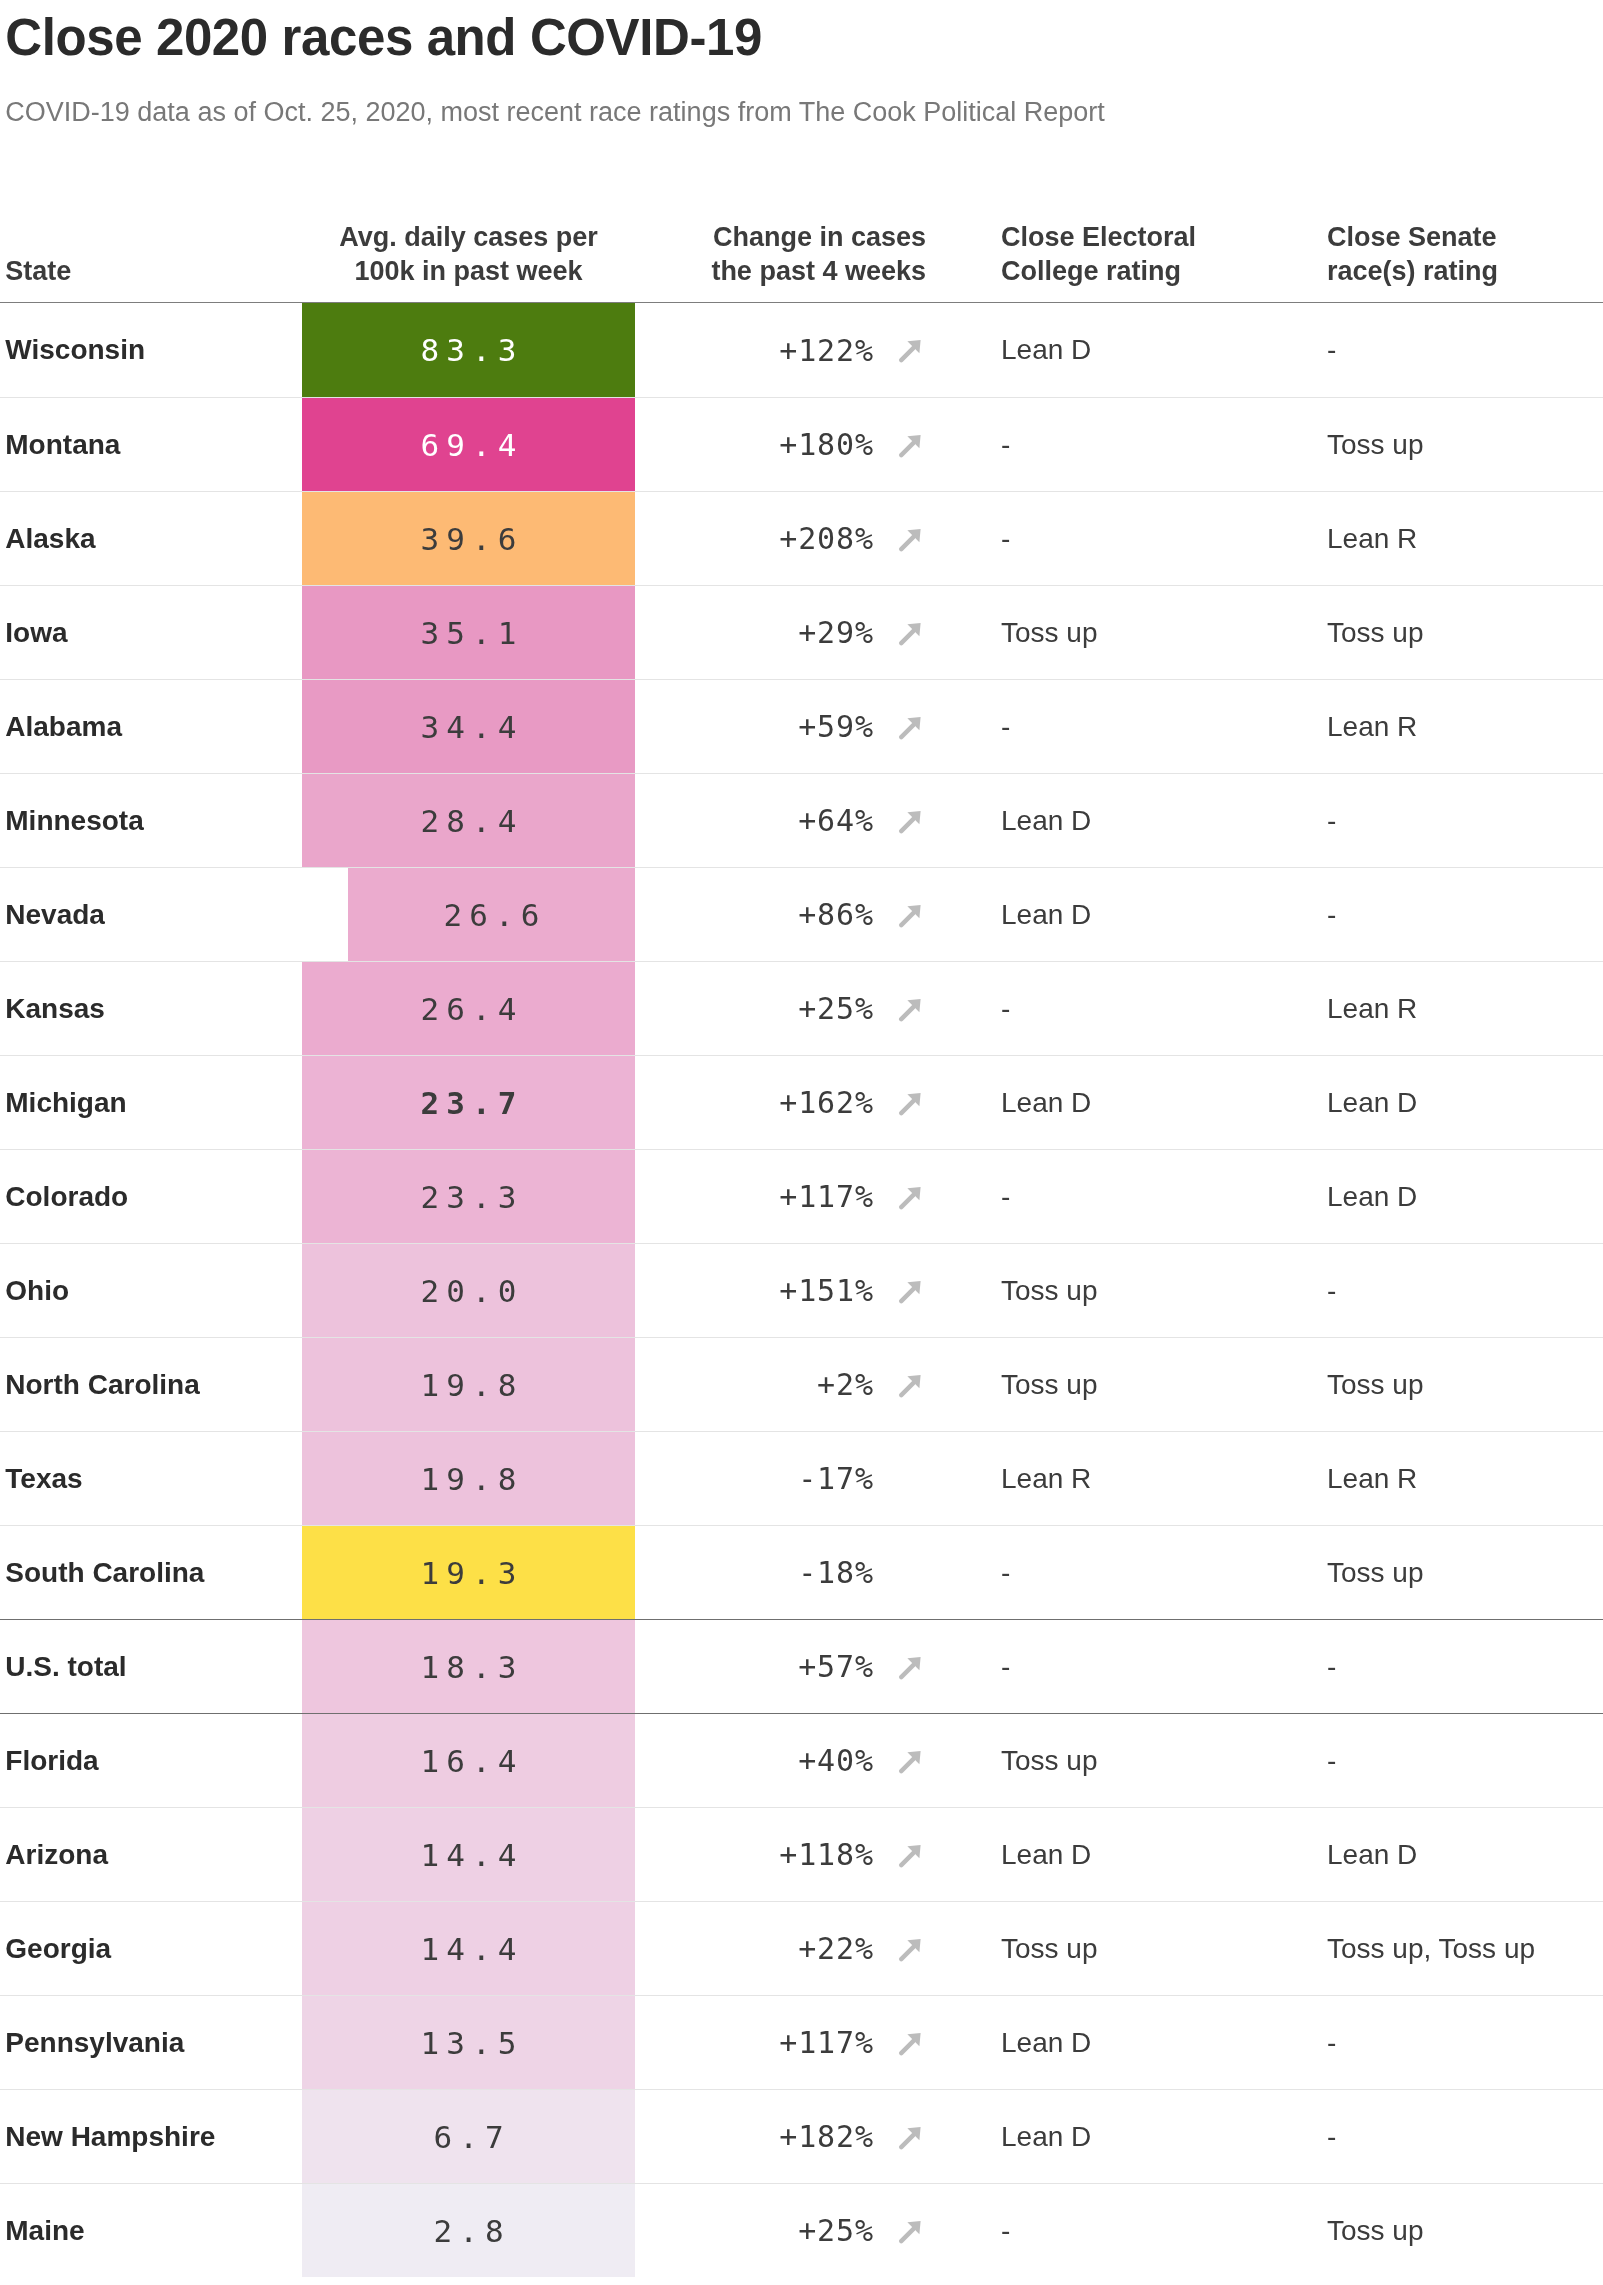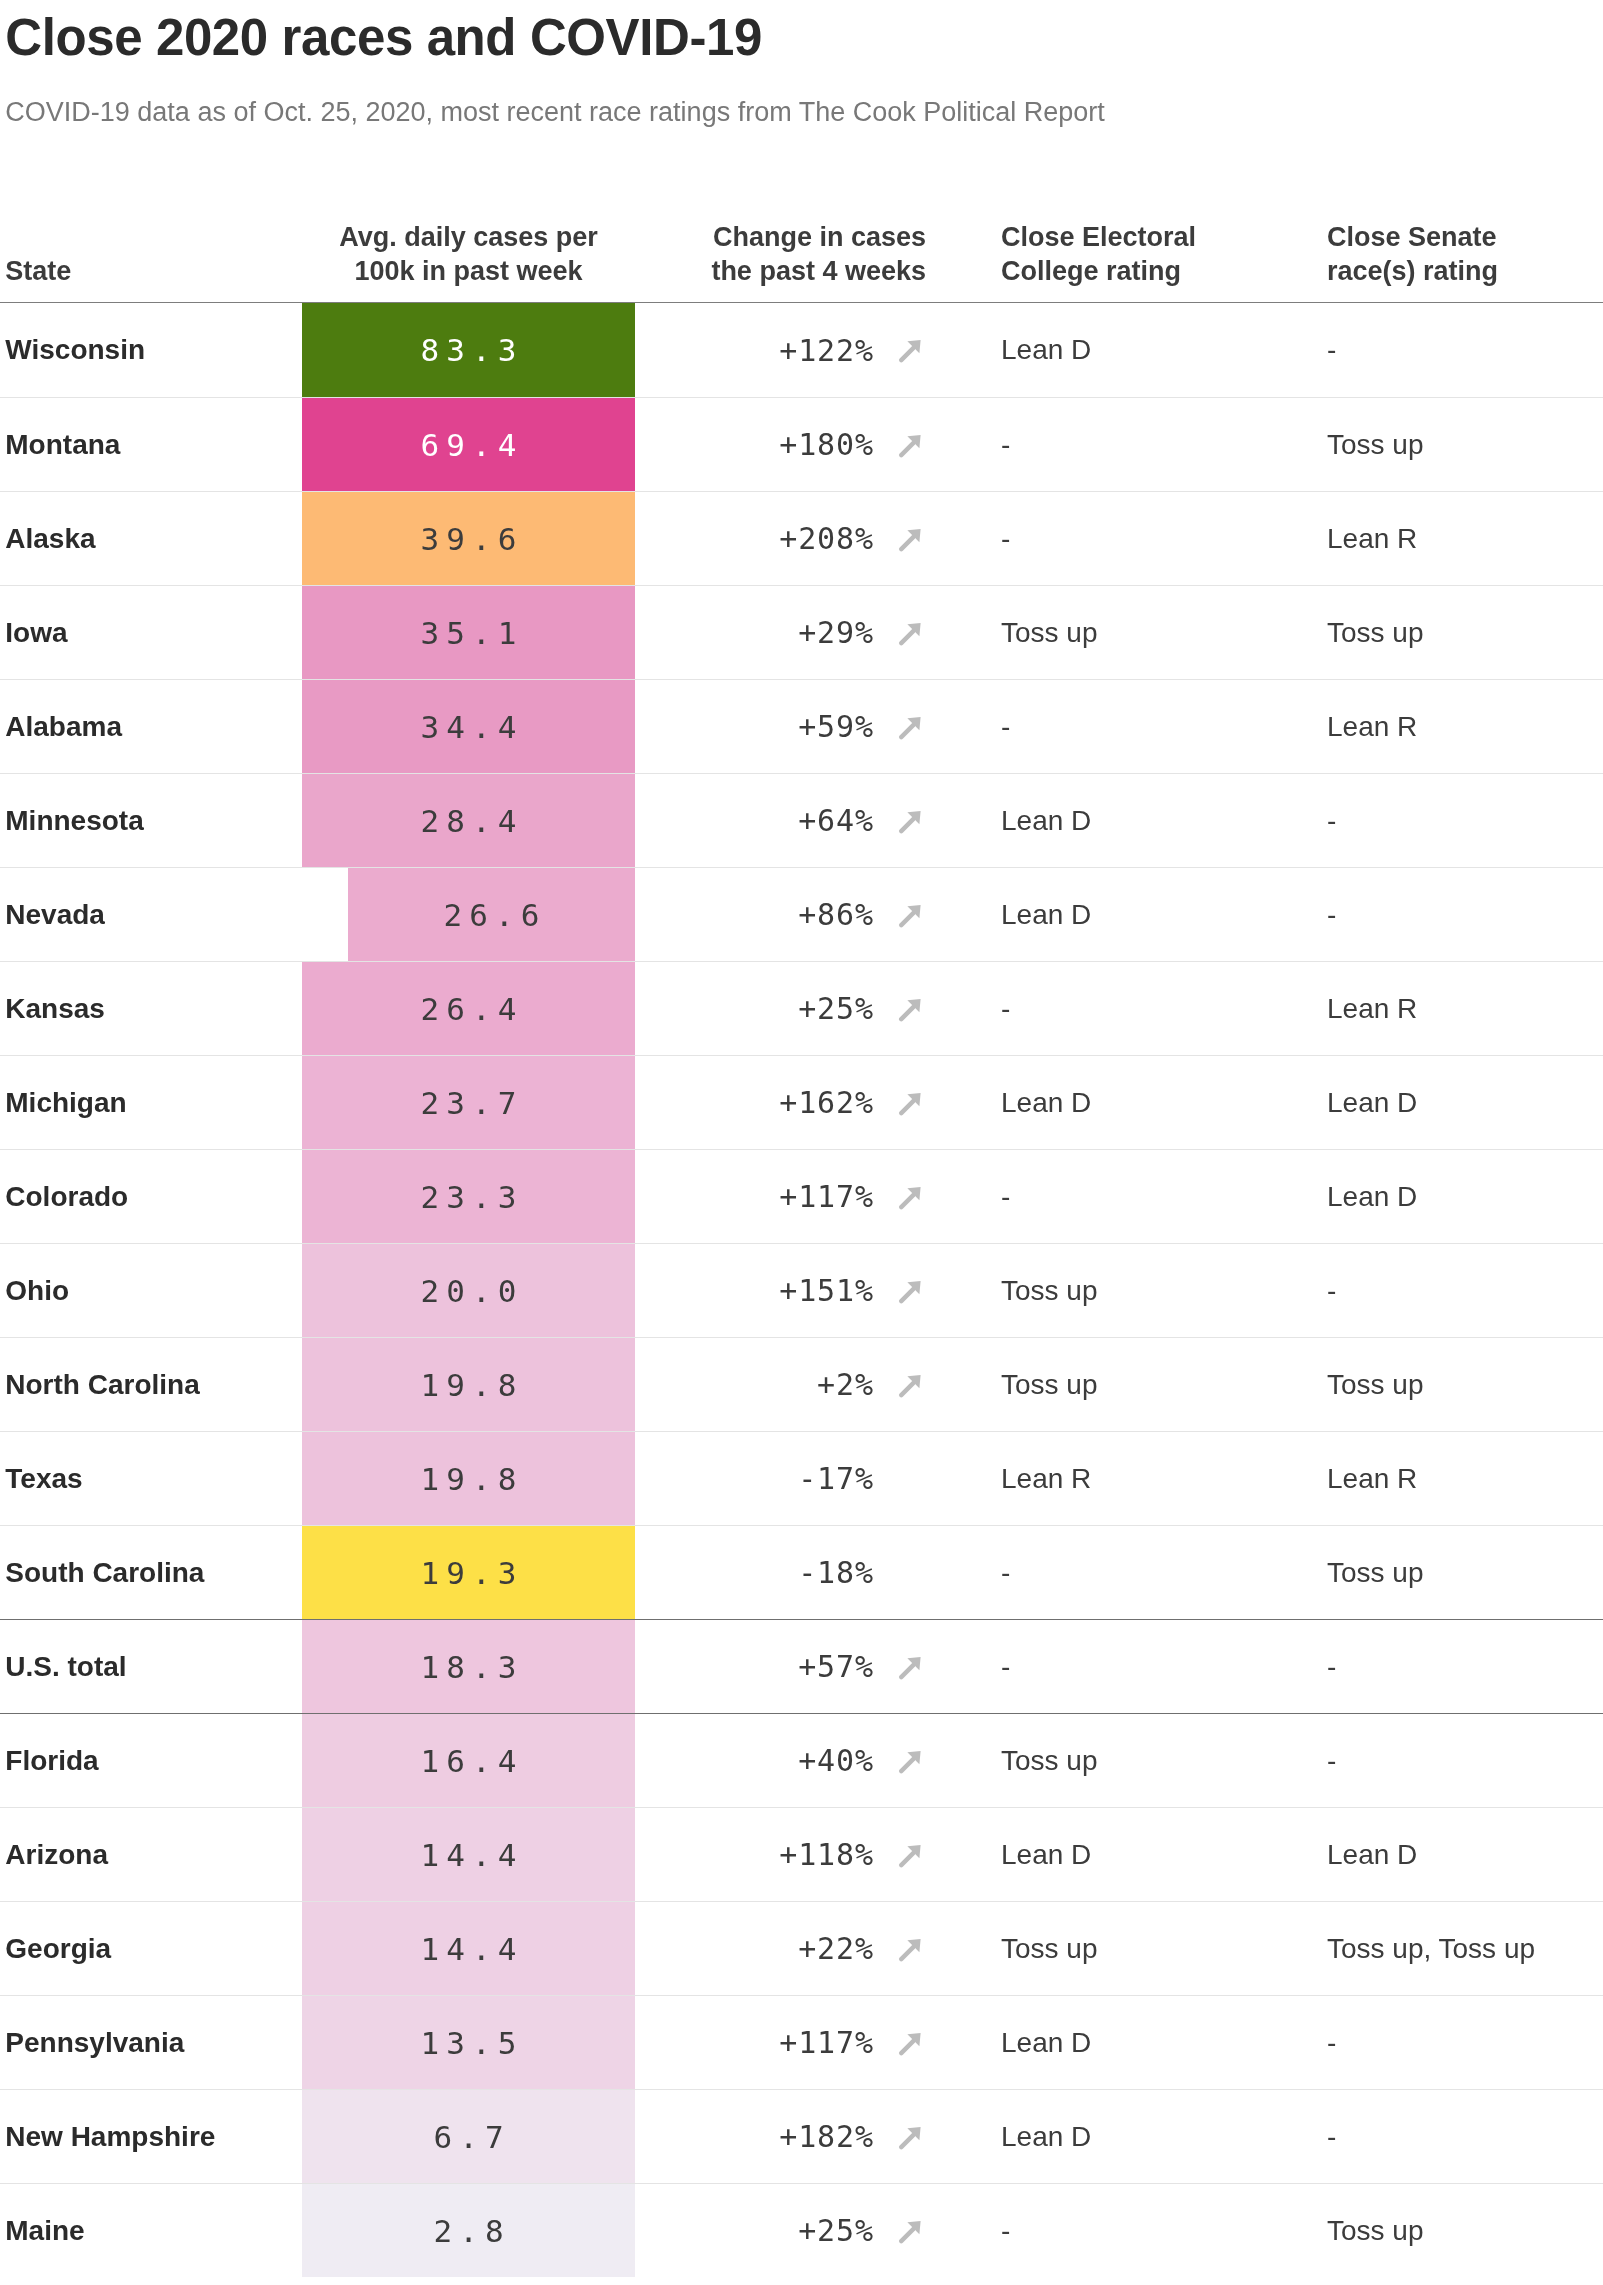--- a/index.html
+++ b/index.html
@@ -241,21 +241,21 @@
           <path d="M9.6 6.2 L18.4 5.4 L17.6 14.2 Z" fill="#bcbcbc"></path>
         </svg>
       </span>
     </div>
     <div class="cell ec">-</div>
     <div class="cell senate">Lean R</div>
   </div>
 
   <div class="row b-light">
     <div class="cell state">Michigan</div>
-    <div class="cell cases" style="background: rgb(236, 179, 212); color: rgb(60, 60, 60);">
+    <div class="cell cases" style="background: rgb(236, 179, 212); color: rgb(60, 60, 60); font-weight: bold;">
             <span>23.7</span>
           </div>
     <div class="cell change">
       <span class="num">+162%</span>
       <span class="arrow-slot">
         <svg viewBox="0 0 24 24" aria-hidden="true">
           <path d="M5.5 18.8 L13.5 10.8" stroke="#bcbcbc" stroke-width="3" fill="none" stroke-linecap="round"></path>
           <path d="M9.6 6.2 L18.4 5.4 L17.6 14.2 Z" fill="#bcbcbc"></path>
         </svg>
       </span>

